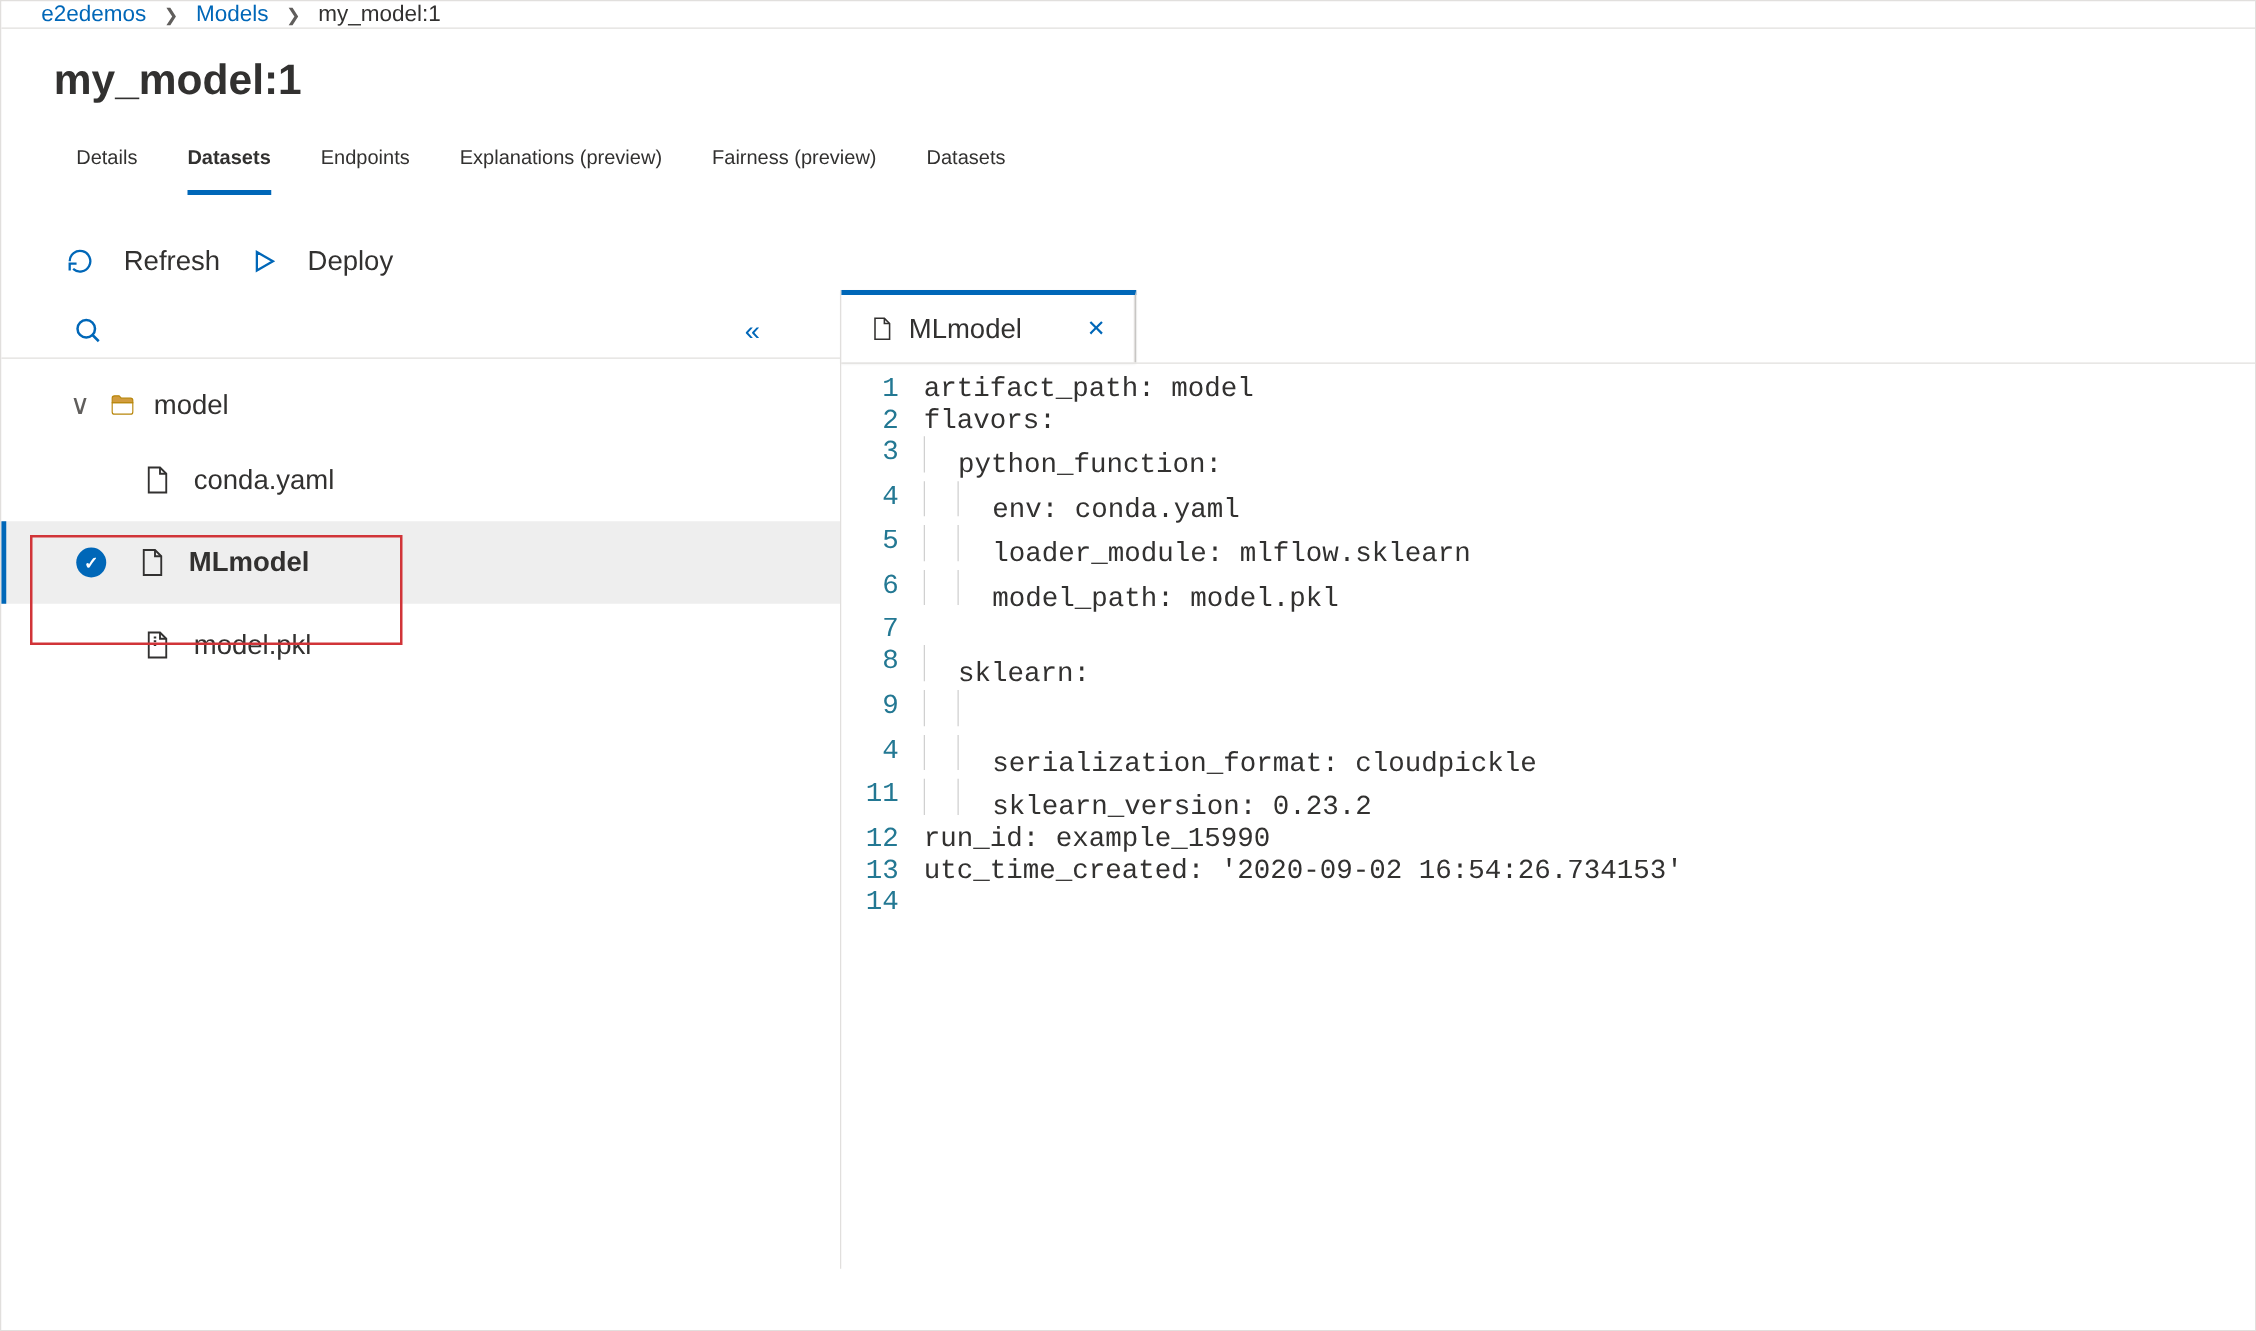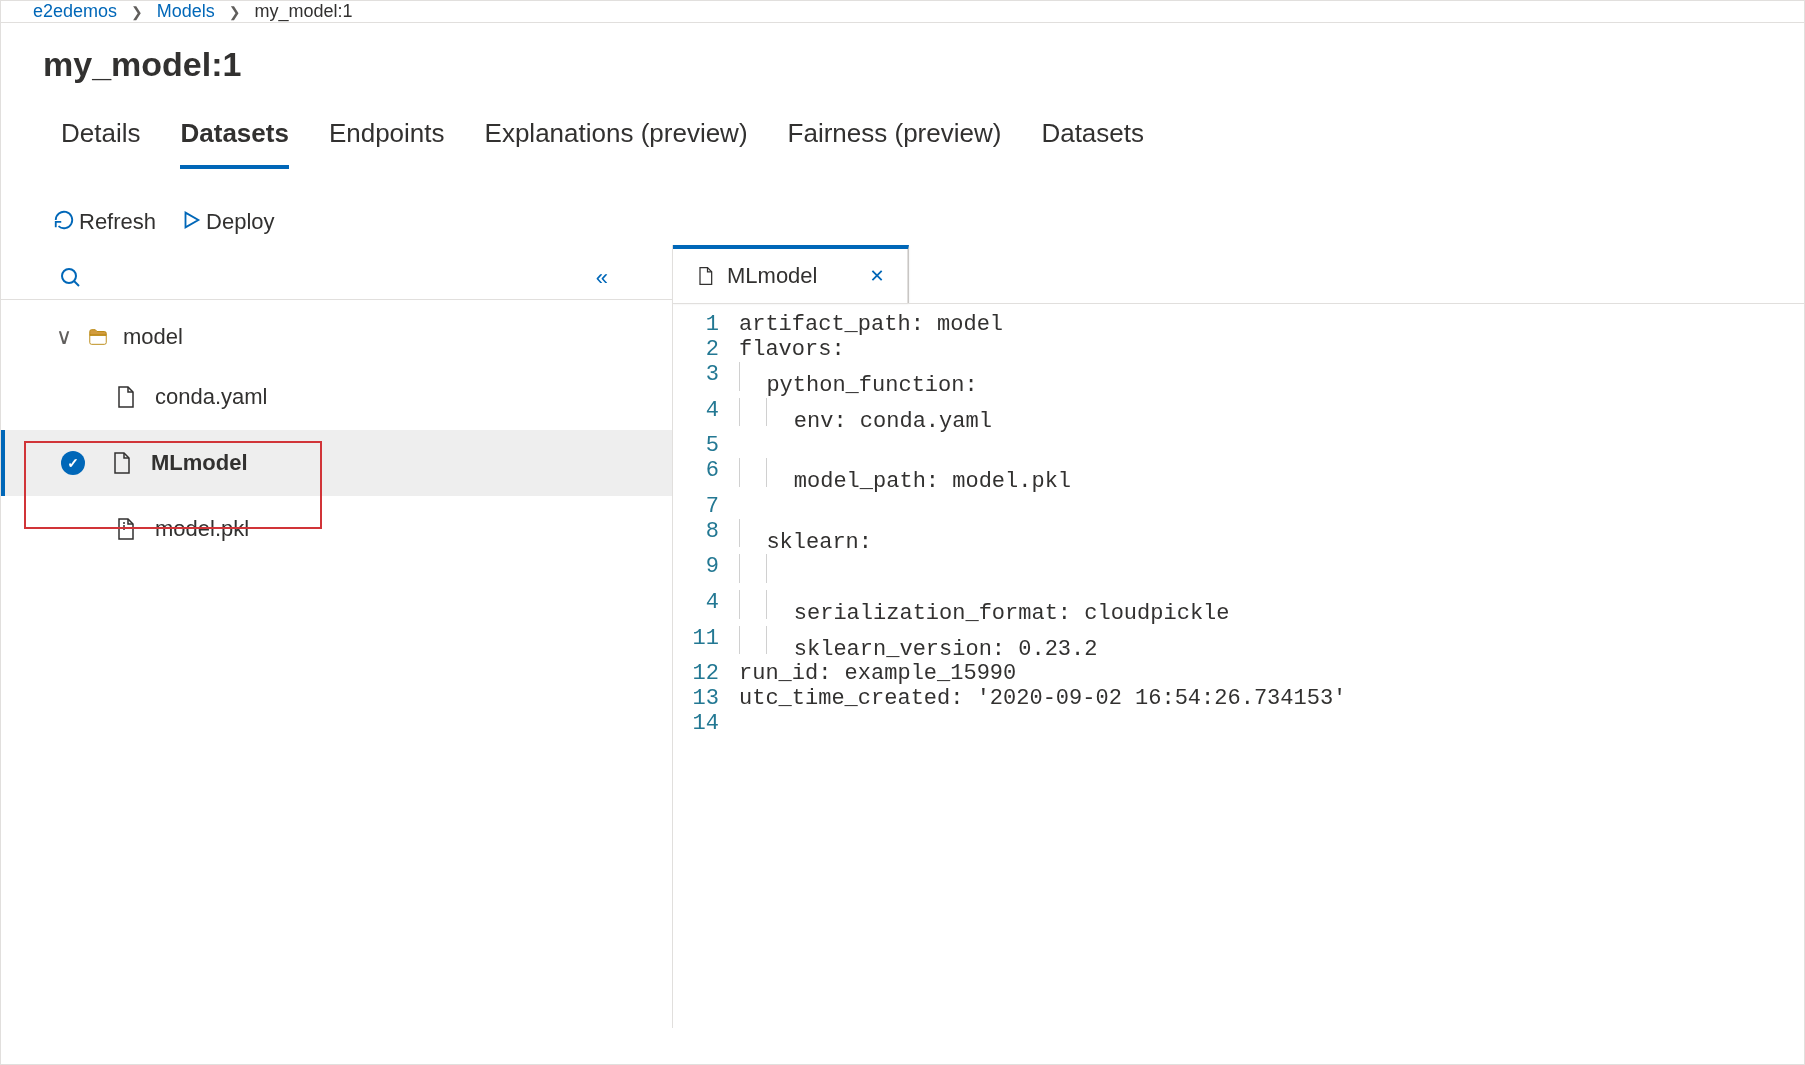--- a/index.html
+++ b/index.html
@@ -25,32 +25,32 @@
     .breadcrumb .current { color: #323130; }
     .page-title {
       padding: 22px 42px 10px;
       font-size: 34px;
       font-weight: 700;
     }
     .tabs {
       display: flex;
       gap: 40px;
       padding: 18px 60px 0;
-      font-size: 26px;
+      font-size: 16px;
     }
     .tab { padding: 6px 0 16px; cursor: pointer; color: #323130; }
     .tab.active { font-weight: 600; border-bottom: 4px solid #0067b8; }
     .toolbar {
       display: flex;
       align-items: center;
       gap: 24px;
       padding: 40px 52px 10px;
       font-size: 22px;
     }
-    .toolbar .tbtn { display: flex; gap: 4px; cursor: pointer; }
+    .toolbar .tbtn { display: flex; align-items: center; gap: 24px; cursor: pointer; }
     .toolbar svg { width: 22px; height: 22px; }
     .search-row {
       display: flex;
       align-items: center;
       padding: 12px 44px 8px 58px;
       border-bottom: 1px solid #e1dfdd;
       margin: 0 0 0 0;
     }
     .search-row .spacer { flex: 1; }
     .search-row .search-icon { color: #0067b8; }
@@ -233,20 +233,21 @@
         <div class="code-line">
           <div class="gutter">3</div>
           <div class="code"><span class="indent-guide"></span>  <span>python_function:</span></div>
         </div>
         <div class="code-line">
           <div class="gutter">4</div>
           <div class="code"><span class="indent-guide"></span>  <span class="indent-guide"></span>  <span>env: conda.yaml</span></div>
         </div>
         <div class="code-line">
           <div class="gutter">5</div>
+          <div class="code"><span class="indent-guide"></span>  <span class="indent-guide"></span>  <span>loader_module: mlflow.sklearn</span></div>
         </div>
         <div class="code-line">
           <div class="gutter">6</div>
           <div class="code"><span class="indent-guide"></span>  <span class="indent-guide"></span>  <span>model_path: model.pkl</span></div>
         </div>
         <div class="code-line">
           <div class="gutter">7</div>
         </div>
         <div class="code-line">
           <div class="gutter">8</div>

